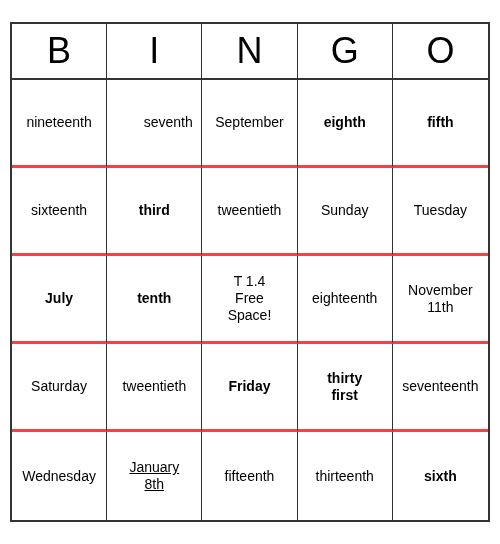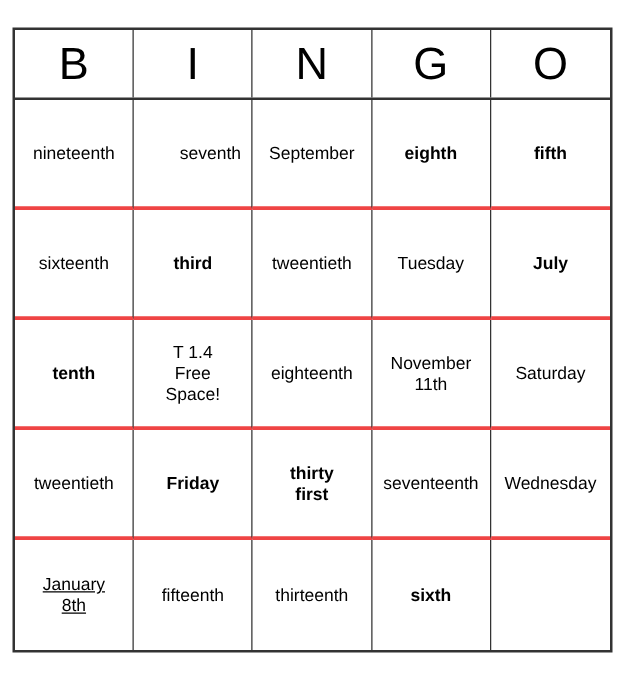--- a/index.html
+++ b/index.html
@@ -91,20 +91,23 @@
       <div class="bingo-cell">
         <span class="text-small" style="white-space: pre-line;">sixteenth</span>
       </div>
       <div class="bingo-cell">
         <span class="text-xlarge" style="white-space: pre-line;">third</span>
       </div>
       <div class="bingo-cell">
         <span class="text-small" style="white-space: pre-line;">tweentieth</span>
       </div>
       <div class="bingo-cell">
+        <span class="text-medium" style="white-space: pre-line;">Sunday</span>
+      </div>
+      <div class="bingo-cell">
         <span class="text-medium" style="white-space: pre-line;">Tuesday</span>
       </div>
       <div class="bingo-cell">
         <span class="text-xlarge" style="white-space: pre-line;">July</span>
       </div>
       <div class="bingo-cell">
         <span class="text-large" style="white-space: pre-line;">tenth</span>
       </div>
       <div class="bingo-cell">
         <span class="text-medium" style="white-space: pre-line;">T 1.4

